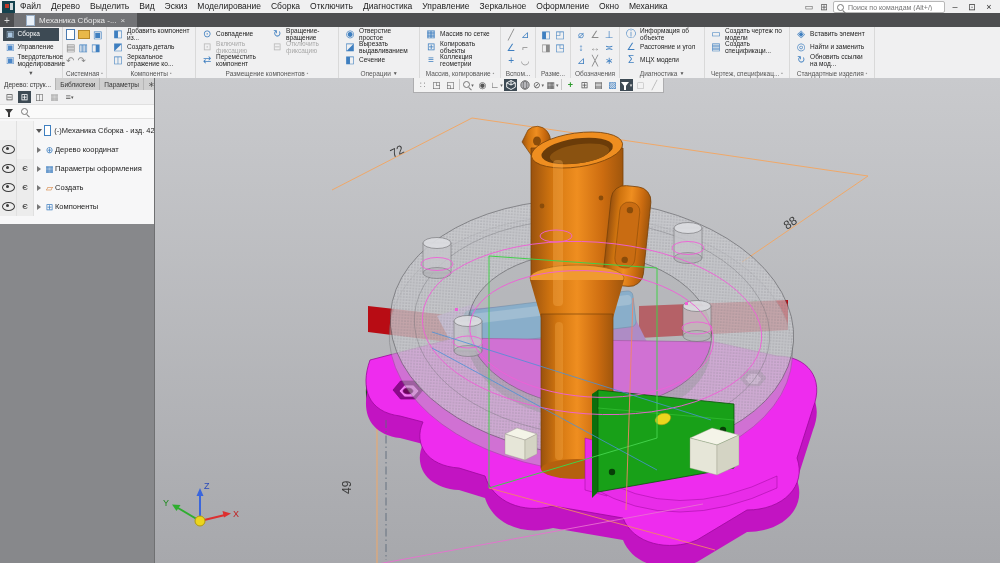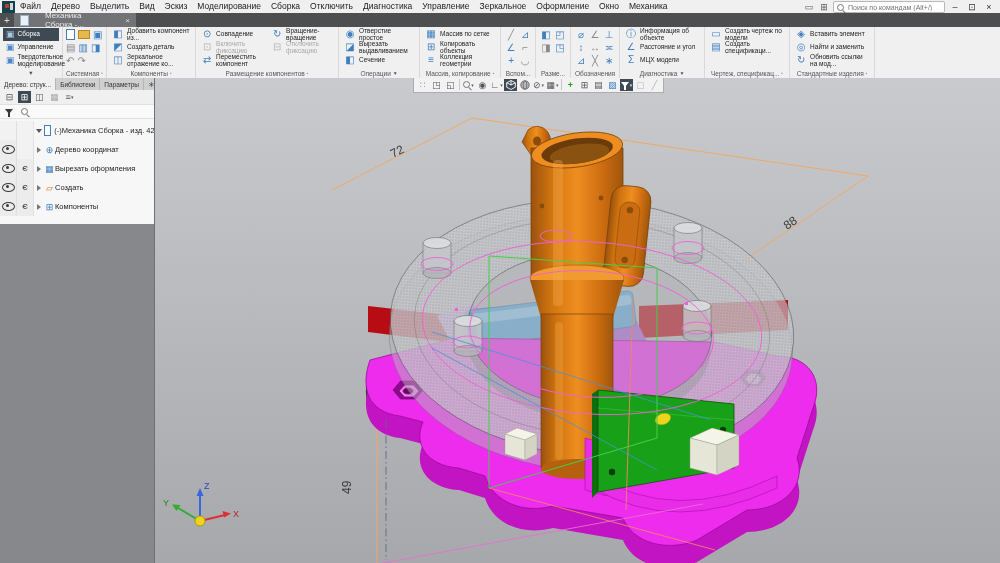--- a/index.html
+++ b/index.html
@@ -14,21 +14,21 @@
   .menu-item{padding:0 5px;font-size:8.5px;line-height:13px;white-space:nowrap}
   .mb-right{margin-left:auto;display:flex;align-items:center;gap:3px;padding-right:4px}
   .layout-ic{font-size:9px;color:#555;width:12px;text-align:center}
   .searchbox{width:104px;height:10px;border:1px solid #b8b8b8;background:#fff;border-radius:2px;
              display:flex;align-items:center;gap:2px;padding:0 3px}
   .searchbox input{border:0;outline:0;flex:1;font-size:7px;font-family:"Liberation Sans",sans-serif;color:#888;background:transparent;min-width:0}
   .winbtn{font-size:9px;width:14px;text-align:center;color:#333}
   
   .tabbar{height:14px;background:#4d4e50;display:flex;align-items:stretch;color:#e8e8e8}
   .tab-add{width:14px;display:flex;align-items:center;justify-content:center;font-size:10px;color:#ddd}
-  .tab{background:#727376;display:flex;align-items:center;gap:16px;padding:0 6px;font-size:8px;max-width:110px}
+  .tab{background:#727376;display:flex;align-items:center;gap:4px;padding:0 12px;font-size:8px;max-width:110px}
   .tab .ticon{width:7px;height:9px;background:#e8f0f8;border:1px solid #9ab0c8;flex:0 0 auto}
   .tab .tclose{color:#ddd;font-size:8px}
   
   .ribbon{height:51px;background:#f0f0f1;border-bottom:1px solid #9a9b9e;display:flex;align-items:stretch}
   .rgroup{display:flex;flex-direction:column;border-right:1px solid #d9d9d9;padding:1px 3px 0}
   .rcontent{flex:1;display:flex;gap:2px}
   .rcol{display:flex;flex-direction:column}
   .glabel{height:10px;font-size:6.5px;color:#555;display:flex;align-items:center;justify-content:center;gap:2px;white-space:nowrap}
   .glabel .launch{font-size:5px;color:#999}
   .mode{height:13px;display:flex;align-items:center;gap:3px;font-size:6.5px;line-height:6.5px;padding:0 3px;width:56px;box-sizing:border-box}
@@ -434,21 +434,21 @@
     </div>
     <div class="trow">
       <span class="gut">
           <span class="icon-eye"></span>
         </span>
       <span class="gut">
           <span class="excl">Є</span>
         </span>
       <span class="arr-r"></span>
       <span class="titem-ic">▦</span>
-      <span class="tlabel">Вырезать оформления</span>
+      <span class="tlabel">Параметры оформления</span>
     </div>
     <div class="trow">
       <span class="gut">
           <span class="icon-eye"></span>
         </span>
       <span class="gut">
           <span class="excl">Є</span>
         </span>
       <span class="arr-r"></span>
       <span class="titem-ic" style="color:#d07020">▱</span>

